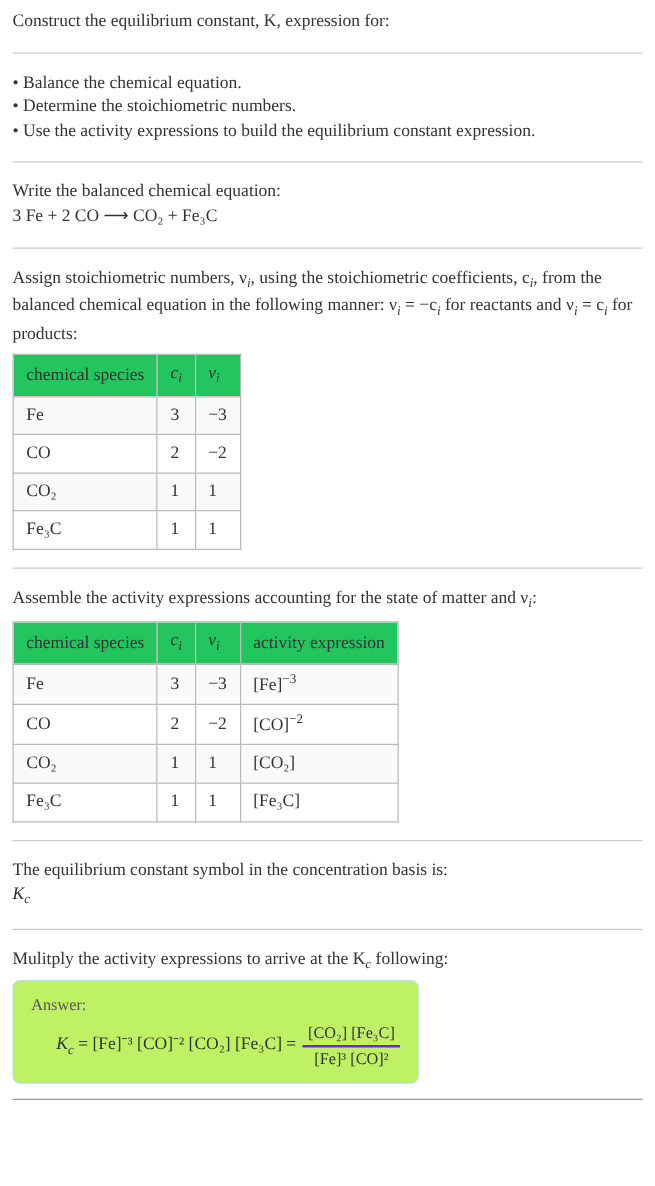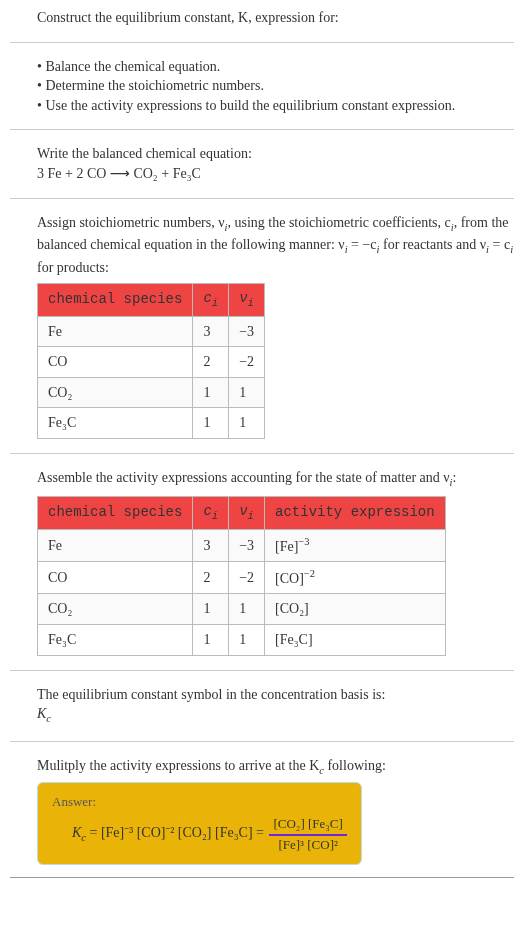--- a/index.html
+++ b/index.html
@@ -11,21 +11,20 @@
       font-family: Georgia, 'Times New Roman', serif;
       background: #fff;
       color: #333;
       width: 524px;
       padding: 8px 10px;
       font-size: 14px;
       line-height: 1.4;
     }
     .section {
       margin-bottom: 12px;
-      margin-left: 27px;
     }
     hr {
       border: none;
       border-top: 1px solid #ccc;
       margin: 14px 0;
     }
     .bullet-list {
       list-style: none;
       padding-left: 0;
     }
@@ -37,36 +36,35 @@
       margin: 6px 0;
       font-size: 14px;
     }
     table td, table th {
       border: 1px solid #bbb;
       padding: 5px 10px;
       text-align: left;
       font-weight: normal;
     }
     table th {
-      background: #ef4444;
-      font-family: Liberation Mono, monospace;
+      background: #22c55e;
     }
     table tr:nth-child(even) td {
       background: #fafafa;
     }
     sub {
       font-size: 0.75em;
       vertical-align: sub;
     }
     sup {
       font-size: 0.75em;
       vertical-align: super;
     }
     .answer-box {
-      background: #eab308;
+      background: #bef264;
       border: 1px solid #b8dce8;
       border-radius: 6px;
       padding: 10px 14px;
       margin-top: 4px;
       display: inline-block;
     }
     .answer-box .label {
       font-size: 13px;
       color: #555;
       margin-bottom: 4px;

